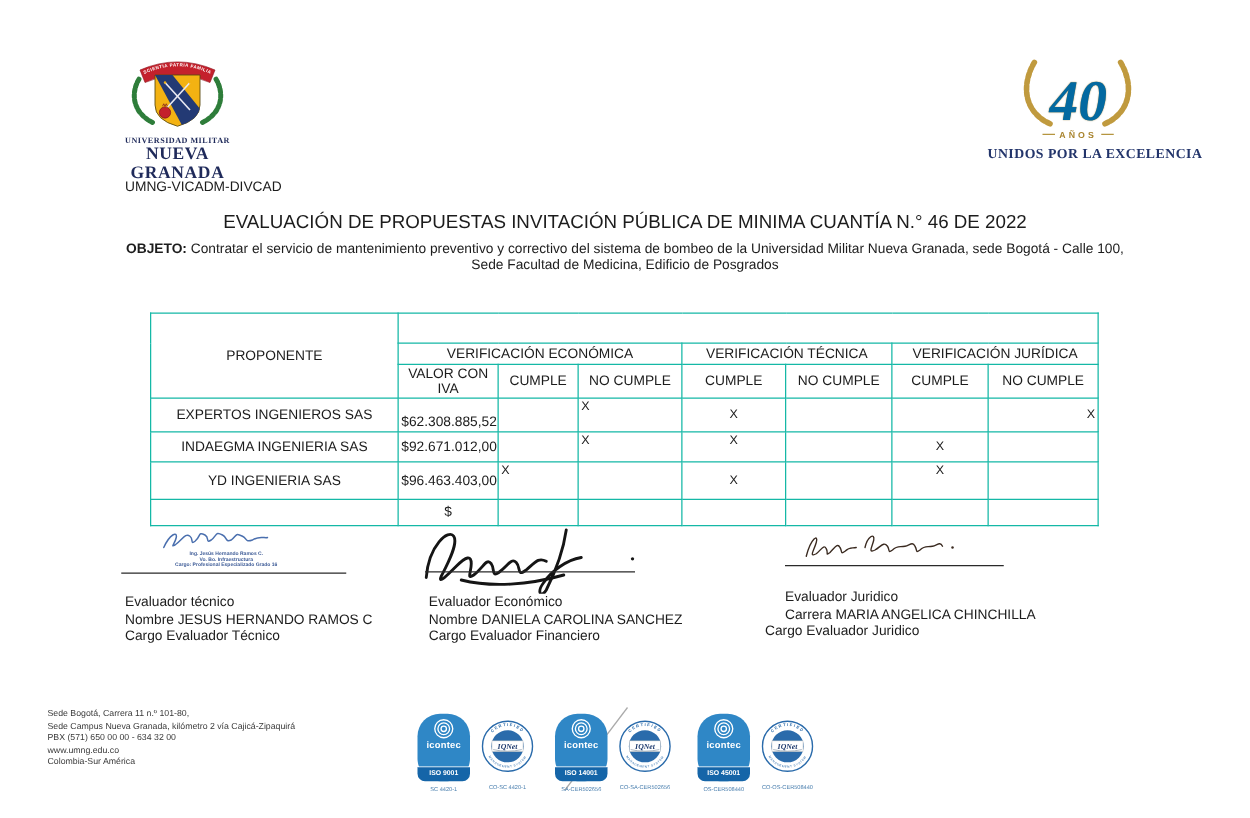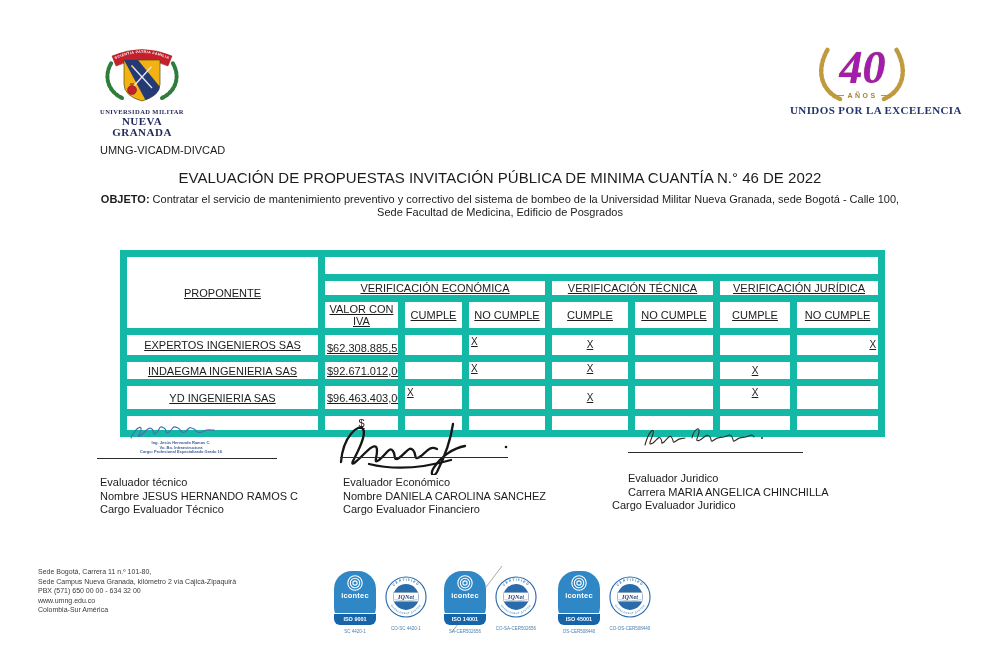--- a/index.html
+++ b/index.html
@@ -6,42 +6,42 @@
   body{
     width:1000px;height:654px;position:relative;background:#ffffff;overflow:hidden;
     font-family:"Liberation Sans","DejaVu Sans",sans-serif;color:#1c1c1c;
   }
   .abs{position:absolute;}
 
   
   #umng-logo{left:94px;top:40px;width:96px;text-align:center;}
   #umng-wordmark{margin-top:1px;font-family:"Liberation Serif","DejaVu Serif",serif;color:#1f2a5a;font-weight:bold;line-height:1.05;}
   #umng-wm1{font-size:6.5px;letter-spacing:0.4px;}
-  #umng-wm2{font-size:11px;letter-spacing:0.5px;}
+  #umng-wm2{font-size:14px;letter-spacing:0.5px;}
 
   
   #anniv{left:790px;top:42px;width:145px;text-align:center;}
   #anniv .laurels{position:absolute;left:12px;top:0;}
   #big40{position:relative;font-family:"Liberation Serif","DejaVu Serif",serif;font-style:italic;font-weight:bold;
-         font-size:46px;line-height:52px;color:#a21caf;text-shadow:0 0 1px #8a6a1e;}
+         font-size:46px;line-height:52px;color:#0369a1;text-shadow:0 0 1px #8a6a1e;margin-top:13px;}
   #anos-row{position:relative;margin-top:-2px;font-size:7px;font-weight:bold;letter-spacing:2.5px;color:#a9842e;}
   #anos-row .dash{display:inline-block;width:10px;border-top:1px solid #b5953f;vertical-align:middle;margin:0 3px 2px 3px;}
   #slogan{position:relative;margin-top:5px;font-family:"Liberation Serif","DejaVu Serif",serif;font-weight:bold;
           font-size:11px;letter-spacing:0.4px;color:#23356b;white-space:nowrap;}
 
   
   #doc-code{left:100px;top:144px;font-size:11px;}
   #doc-title{left:0;top:169px;width:1000px;text-align:center;font-size:15px;}
   #objeto{left:100px;top:193px;width:800px;text-align:center;font-size:11px;line-height:13px;}
   #objeto b{font-weight:bold;}
 
   
   #tbl-wrap{left:120px;top:250px;}
   table.eval{border-collapse:collapse;table-layout:fixed;width:758px;font-size:11px;color:#1c1c1c;}
-  table.eval td{border:7px solid #14b8a6;padding:1px 2px;line-height:12px;overflow:hidden;text-decoration:underline;}
+  table.eval td{border:1px solid #14b8a6;padding:1px 2px;line-height:12px;overflow:hidden;}
   td.c-void{border:none;}
   tr.r-top{height:24px;}
   tr.r-grp{height:17px;}
   tr.r-sub{height:21px;}
   td.c-prop{text-align:center;vertical-align:middle;}
   td.c-grp,td.c-sub{text-align:center;vertical-align:middle;}
   td.c-name{text-align:center;vertical-align:middle;}
   td.c-valor{text-align:left;vertical-align:middle;padding-left:2px;}
   td.v-bl{vertical-align:bottom;padding-bottom:1px;text-align:center;}
   td.v-ml{vertical-align:middle;margin-top:44px;}

